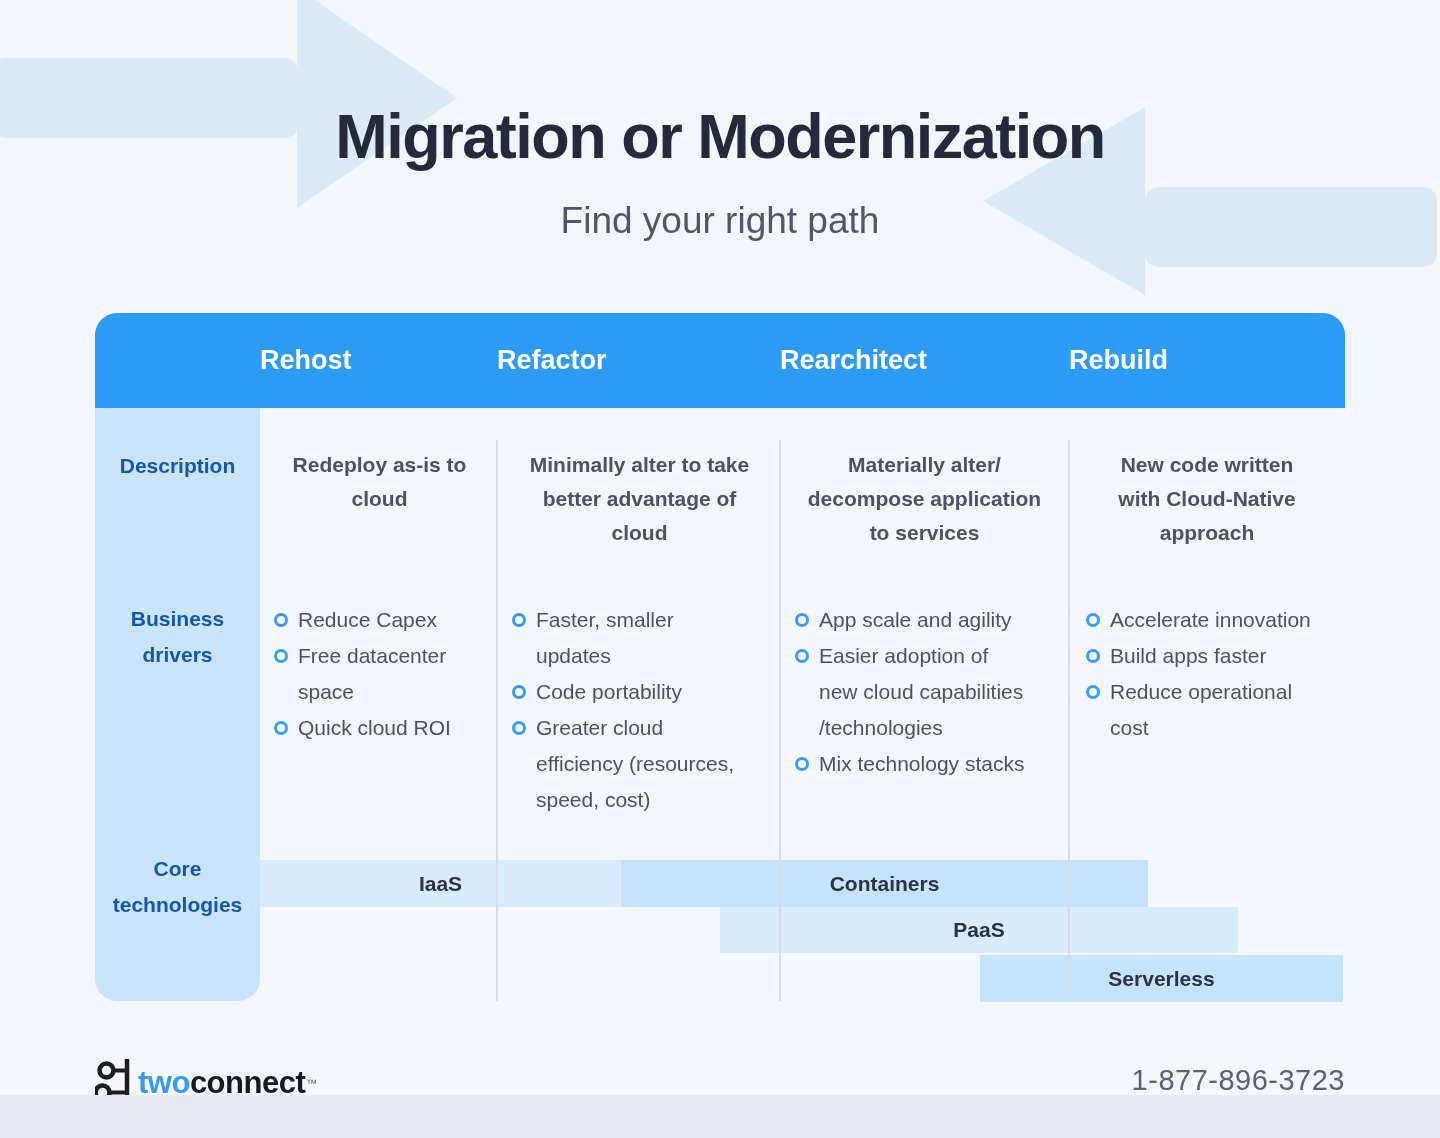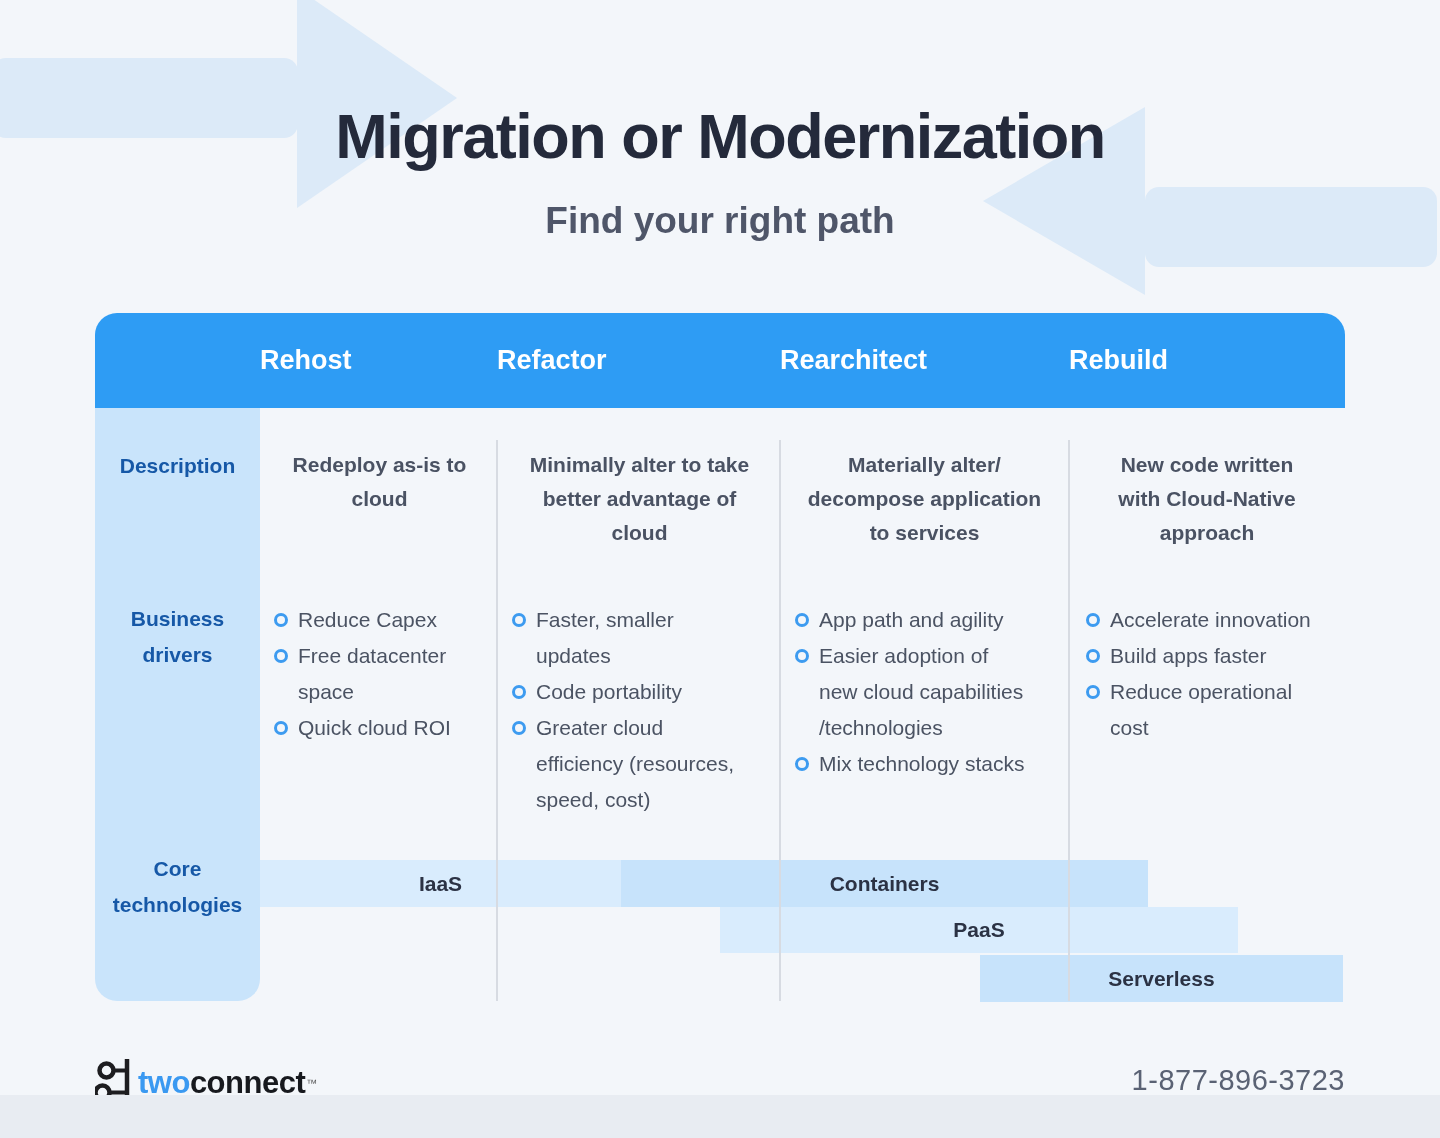--- a/index.html
+++ b/index.html
@@ -43,21 +43,21 @@
 
   .title {
     position: absolute; top: 100px; left: 0; width: 100%;
     text-align: center;
     font-size: 63px; font-weight: 900; letter-spacing: -1.5px;
     color: #242a3b;
   }
   .subtitle {
     position: absolute; top: 200px; left: 0; width: 100%;
     text-align: center;
-    font-size: 37px; font-weight: 700;
+    font-size: 37px; font-weight: 400;
     color: #4f5669;
   }
 
   
   .thead {
     position: absolute; left: 95px; top: 313px;
     width: 1250px; height: 95px;
     background: #2e9cf4;
     border-radius: 22px 22px 0 0;
     display: flex; align-items: center;
@@ -210,21 +210,21 @@
   </ul>
   <ul class="drivers c2">
     <li>Faster, smaller
 updates</li>
     <li>Code portability</li>
     <li>Greater cloud
 efficiency (resources,
 speed, cost)</li>
   </ul>
   <ul class="drivers c3">
-    <li>App path and agility</li>
+    <li>App scale and agility</li>
     <li>Easier adoption of
 new cloud capabilities
 /technologies</li>
     <li>Mix technology stacks</li>
   </ul>
   <ul class="drivers c4">
     <li>Accelerate innovation</li>
     <li>Build apps faster</li>
     <li>Reduce operational
 cost</li>

